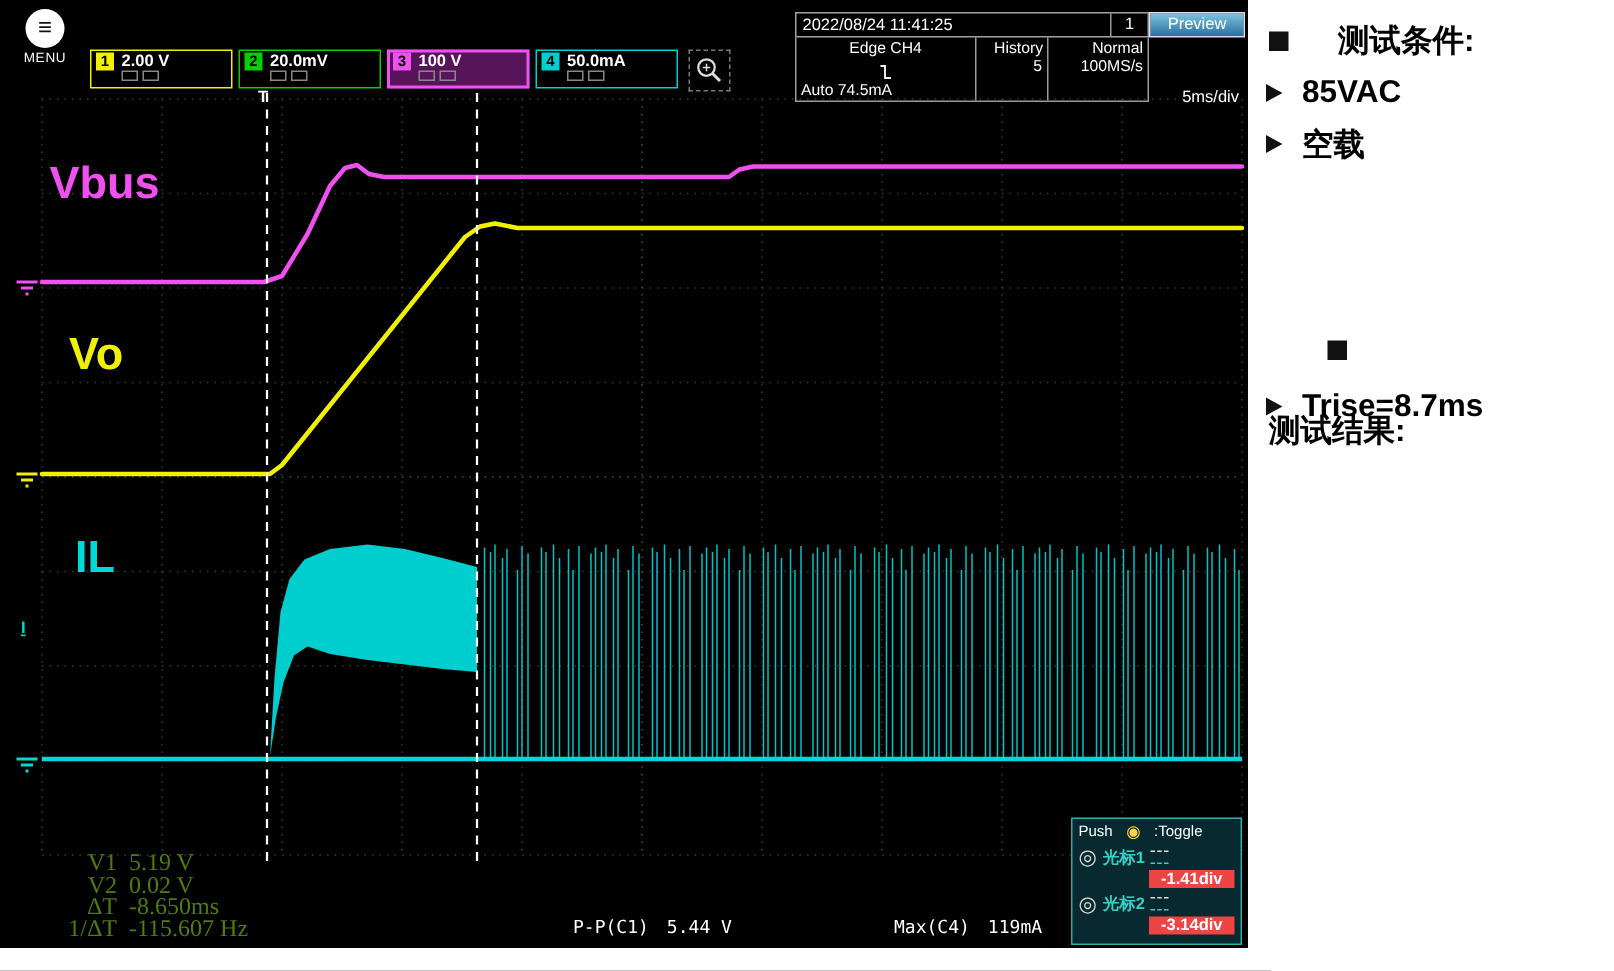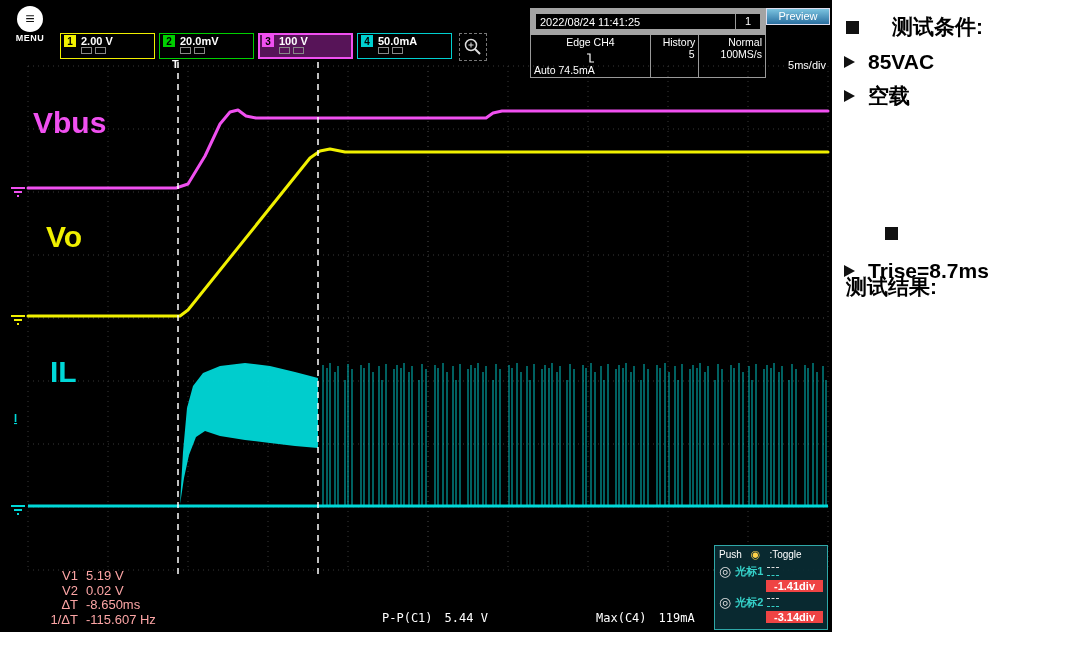--- a/index.html
+++ b/index.html
@@ -5,39 +5,39 @@
   body{margin:0;background:#fff;}
   .page{position:relative;width:1076px;height:647px;background:#fff;overflow:hidden;
         font-family:"Liberation Sans","DejaVu Sans",sans-serif;}
   .scope{position:absolute;left:0;top:0;width:832px;height:632px;background:#000;}
   #wave-svg{position:absolute;left:0;top:0;display:block;}
 
   
   .menu-btn{position:absolute;left:8px;top:6px;width:44px;text-align:center;cursor:pointer;}
   .menu-circle{width:26px;height:26px;border-radius:50%;background:#fff;color:#111;
                font-size:16px;line-height:25px;margin:0 auto;font-weight:bold;}
-  .menu-label{color:#fff;font-size:9px;font-weight:bold;margin-top:1px;letter-spacing:.5px;}
+  .menu-label{color:#fff;font-size:9px;font-weight:normal;margin-top:1px;letter-spacing:.5px;}
 
   
   .ch-row{position:absolute;left:60px;top:33px;display:flex;gap:4px;}
   .ch-box{width:95px;height:26px;border:1px solid var(--c,#888);padding:1px 3px;box-sizing:border-box;background:#000;}
   .ch-box.hl{background:#571458;border-width:2px;padding:0 2px;}
   .ch-top{display:flex;align-items:center;gap:5px;}
   .ch-num{width:12px;height:12px;background:var(--c,#888);color:#000;font-size:10px;font-weight:bold;
           display:flex;align-items:center;justify-content:center;flex:0 0 auto;}
   .ch-val{color:#fff;font-size:11px;font-weight:bold;white-space:nowrap;}
   .ch-ic{margin-left:17px;display:flex;gap:3px;}
   .ch-ic i{width:9px;height:5px;border:1px solid #888;display:block;}
 
   .zoom-btn{position:absolute;left:459px;top:33px;width:26px;height:26px;border:1px dashed #777;
             display:flex;align-items:center;justify-content:center;cursor:pointer;}
 
   
   .info-bar{position:absolute;left:530px;top:8px;width:236px;color:#fff;}
-  .info-r1{display:flex;border:6px solid #a3a3a3;height:15px;align-items:center;}
+  .info-r1{display:flex;border:1px solid #a3a3a3;height:15px;align-items:center;}
   .ts{flex:1;padding-left:4px;font-size:11px;}
   .acq{width:24px;text-align:center;border-left:1px solid #999;height:100%;line-height:15px;font-size:11px;}
   .info-r2{display:flex;border:1px solid #999;border-top:none;}
   .cell{padding:1px 3px;box-sizing:border-box;}
   .cell div{font-size:10.5px;line-height:12px;white-space:nowrap;flex-direction:column;}
   .trig{width:120px;}
   .hist{width:48px;border-left:1px solid #999;text-align:right;padding-left:12px;}
   .norm{width:68px;border-left:1px solid #999;text-align:right;}
   .trig-l1{display:flex;align-items:center;gap:4px;}
 
@@ -46,22 +46,22 @@
                  color:#fff;font-size:11px;text-align:center;line-height:15px;}
   .timebase{position:absolute;right:6px;top:59px;color:#fff;font-size:11px;}
 
   
   .wave-label{position:absolute;font-weight:bold;font-size:30px;line-height:1;}
   .lbl-vbus{left:33px;top:108px;color:#f050f0;}
   .lbl-vo{left:46px;top:222px;color:#f0f000;}
   .lbl-il{left:50px;top:357px;color:#00d8d8;}
 
   
-  .meas-left{position:absolute;left:34px;top:569px;color:#fca5a5;
-             font-family:Liberation Sans, sans-serif;font-size:13px;line-height:14.5px;}
+  .meas-left{position:absolute;left:34px;top:569px;color:#4d7c0f;
+             font-family:Liberation Serif, serif;font-size:16px;line-height:14.5px;}
   .meas-row{display:flex;}
   .m-label{width:44px;text-align:right;margin-right:8px;}
   .meas-b{position:absolute;color:#fff;font-family:"DejaVu Sans Mono",monospace;
           font-size:12px;display:flex;gap:12px;justify-content:center;}
   .meas-pp{left:382px;top:611px;}
   .meas-max{left:596px;top:611px;}
 
   
   .cursor-panel{position:absolute;left:714px;top:545px;width:114px;height:85px;
                 background:rgba(10,45,52,.92);border:1px solid #2fa8a8;box-sizing:border-box;

